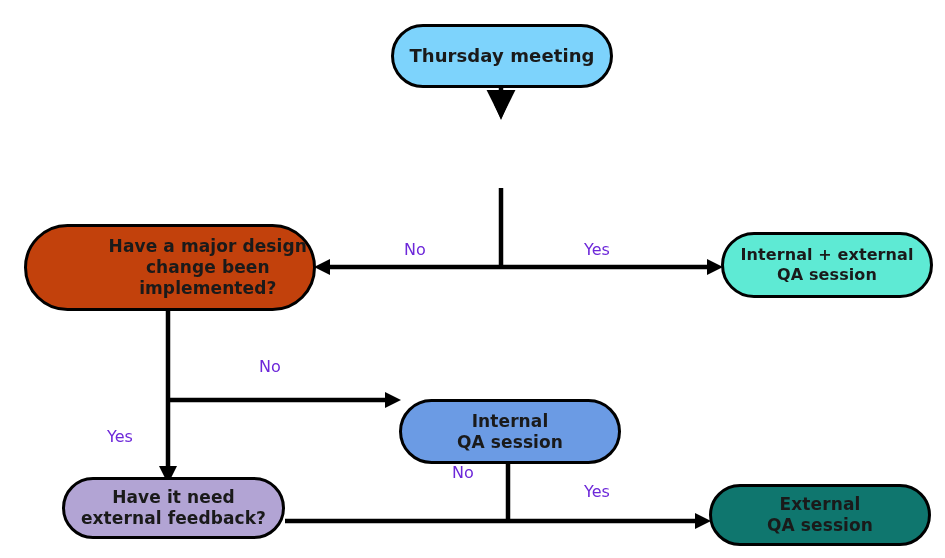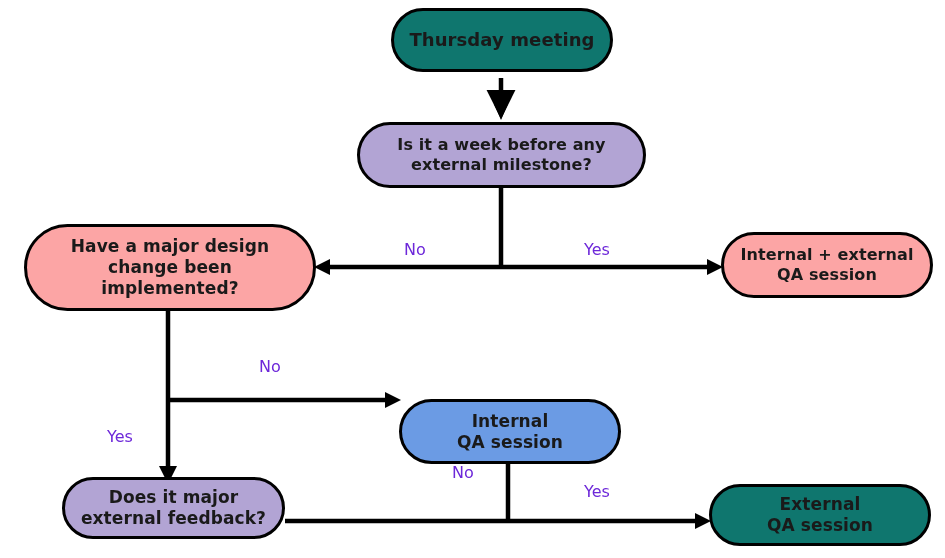--- a/index.html
+++ b/index.html
@@ -85,47 +85,43 @@
     <path d="M 168 400 L 388 400" stroke="#000000" stroke-width="4.5" fill="none"></path>
     <path d="M 385 392 L 385 408 L 401 400 z" fill="#000000"></path>
 
     <path d="M 285 521 L 698 521" stroke="#000000" stroke-width="4.5" fill="none"></path>
     <path d="M 695 513 L 695 529 L 711 521 z" fill="#000000"></path>
 
     <path d="M 508 521 L 508 444" stroke="#000000" stroke-width="4.5" fill="none"></path>
     <path d="M 499 448 L 517 448 L 508 430 z" fill="#000000"></path>
   </svg>
 
-  <div class="node" id="node-0" style="left: 391px; top: 8px; width: 222px; height: 64px; background: #0f766e; font-size: 18px; border-radius: 32px;">
+  <div class="node" id="node-0" style="left: 391px; top: 24px; width: 222px; height: 64px; background: #7dd3fc; font-size: 18px; border-radius: 32px;">
       <span class="node-label">Thursday meeting</span>
     </div>
 
-  <div class="node" id="node-1" style="left: 357px; top: 122px; width: 289px; height: 66px; background: rgb(178, 164, 212); font-size: 16px; border-radius: 33px;">
-      <span class="node-label">Is it a week before any
-external milestone?</span>
-    </div>
 
-  <div class="node" id="node-2" style="left: 24px; top: 224px; width: 292px; height: 87px; background: #fca5a5; font-size: 17px; border-radius: 43.5px;">
+  <div class="node" id="node-2" style="left: 24px; top: 224px; width: 292px; height: 87px; background: #c2410c; font-size: 17px; border-radius: 43.5px; justify-content: flex-end;">
       <span class="node-label">Have a major design
 change been
 implemented?</span>
     </div>
 
-  <div class="node" id="node-3" style="left: 721px; top: 232px; width: 212px; height: 66px; background: #fca5a5; font-size: 16px; border-radius: 33px; align-items: center;">
+  <div class="node" id="node-3" style="left: 721px; top: 232px; width: 212px; height: 66px; background: #5eead4; font-size: 16px; border-radius: 33px; align-items: center;">
       <span class="node-label">Internal + external
 QA session</span>
     </div>
 
   <div class="node" id="node-4" style="left: 399px; top: 367px; width: 222px; height: 65px; background: rgb(107, 155, 228); font-size: 17px; border-radius: 32.5px; margin-top: 32px;">
       <span class="node-label">Internal
 QA session</span>
     </div>
 
   <div class="node" id="node-5" style="left: 62px; top: 477px; width: 223px; height: 62px; background: rgb(178, 164, 212); font-size: 17px; border-radius: 31px;">
-      <span class="node-label">Does it major
+      <span class="node-label">Have it need
 external feedback?</span>
     </div>
 
   <div class="node" id="node-6" style="left: 709px; top: 484px; width: 222px; height: 62px; background: #0f766e; font-size: 17px; border-radius: 31px;">
       <span class="node-label">External
 QA session</span>
     </div>
 
   <span class="edge-label" id="elabel-0" style="left: 404px; top: 240px;">No</span>
   <span class="edge-label" id="elabel-1" style="left: 584px; top: 240px;">Yes</span>

